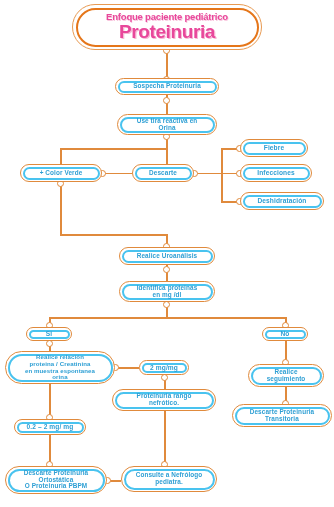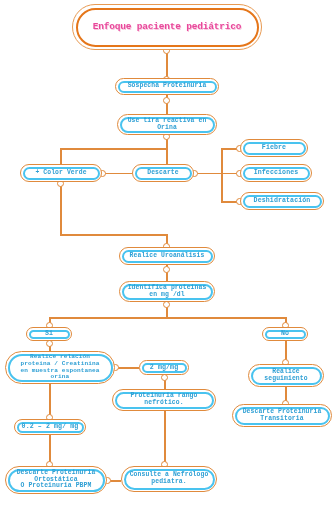--- a/index.html
+++ b/index.html
@@ -6,21 +6,21 @@
     margin: 0;
     padding: 0;
     background: #ffffff;
   }
   #canvas {
     position: relative;
     width: 334px;
     height: 507px;
     background: #ffffff;
     overflow: hidden;
-    font-family: Liberation Mono, monospace;
+    font-family: Liberation Sans, sans-serif;
   }
 
   
   .conn {
     position: absolute;
     background: #e08a3c;
   }
   .conn.h { height: 1.5px; }
   .conn.v { width: 1.5px; }
 
@@ -115,20 +115,21 @@
   }
 </style>
 </head>
 <body>
 
 <div id="canvas">
 
   <div id="title-banner">
     <div class="tinner">
       <div id="title-sub">Enfoque paciente pediátrico</div>
+      <div id="title-main">Proteinuria</div>
     </div>
   </div>
 
   <div class="conn v" style="left:166px; top:50px; height:28px;"></div>
   <div class="dot" style="left:163px; top:47px;"></div>
   <div class="dot" style="left:163px; top:76px;"></div>
 
   <div class="node small" style="left:115px; top:78px; width:104px; height:17px;">
     <div class="inner">
       <span class="txt">Sospecha Proteinuria</span>

